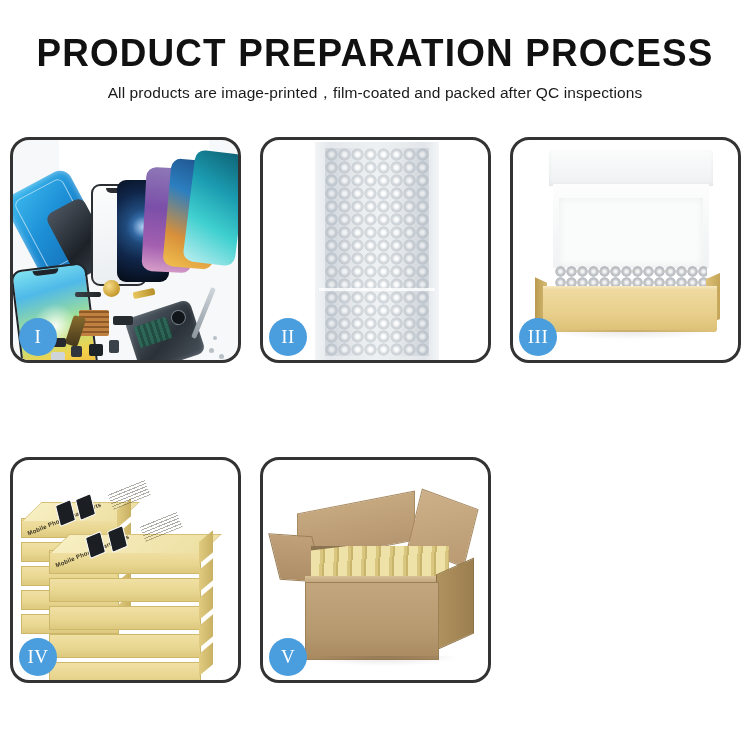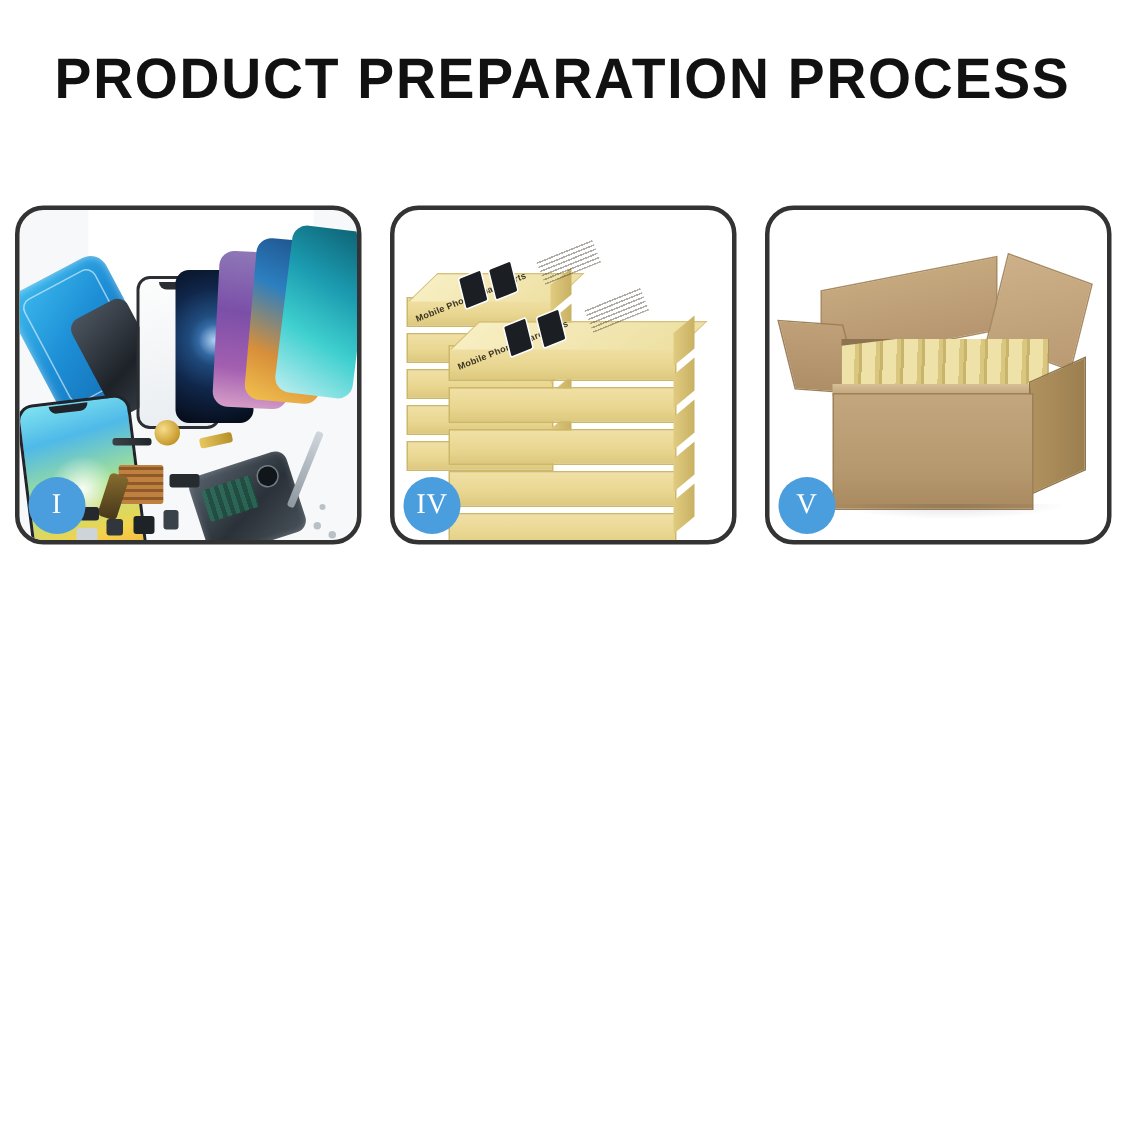--- a/index.html
+++ b/index.html
@@ -420,20 +420,21 @@
   .sc-shadow {
     position:absolute; left:30px; top:176px; width:160px; height:12px;
     background: radial-gradient(ellipse at 50% 0%, rgba(0,0,0,.10), transparent 70%);
   }
 </style>
 </head>
 <body>
 
 <div class="header">
   <div class="title">PRODUCT PREPARATION PROCESS</div>
+  <div class="subtitle">All products are image-printed，film-coated and packed after QC inspections</div>
 </div>
 
 <div class="grid">
 
   <div class="panel p1">
     <div class="scene">
       <div class="bg-white-block"></div>
       <div class="blue-film"></div>
       <div class="dark-panel-sm"></div>
       <div class="fan fan-glass"></div>
@@ -458,21 +459,44 @@
       <div class="part chip-e"></div>
       <div class="part sim-tray"></div>
       <div class="part screwdriver"></div>
       <div class="part screw-a"></div>
       <div class="part screw-b"></div>
       <div class="part screw-c"></div>
     </div>
     <div class="badge">I</div>
   </div>
 
-
+  <div class="panel p2">
+    <div class="scene">
+      <div class="bw-sheet"></div>
+      <div class="bw-bubbles"></div>
+      <div class="bw-shade"></div>
+      <div class="bw-seam"></div>
+    </div>
+    <div class="badge">II</div>
+  </div>
+
+  <div class="panel p3">
+    <div class="scene">
+      <div class="wb-lid"></div>
+      <div class="wb-back"></div>
+      <div class="wb-inner-white"></div>
+      <div class="wb-bubble-row"></div>
+      <div class="wb-left-wall"></div>
+      <div class="wb-right-wall"></div>
+      <div class="wb-front-edge"></div>
+      <div class="wb-front"></div>
+      <div class="wb-shadow"></div>
+    </div>
+    <div class="badge">III</div>
+  </div>
 
   <div class="panel p4">
     <div class="scene">
       <div class="stack">
 
         <div class="sbox" style="left:8px; top:58px; width:96px; height:18px;">
             <div class="top"></div>
             <div class="side"></div>
           </div>
         <div class="sbox" style="left:8px; top:82px; width:96px; height:18px;">

